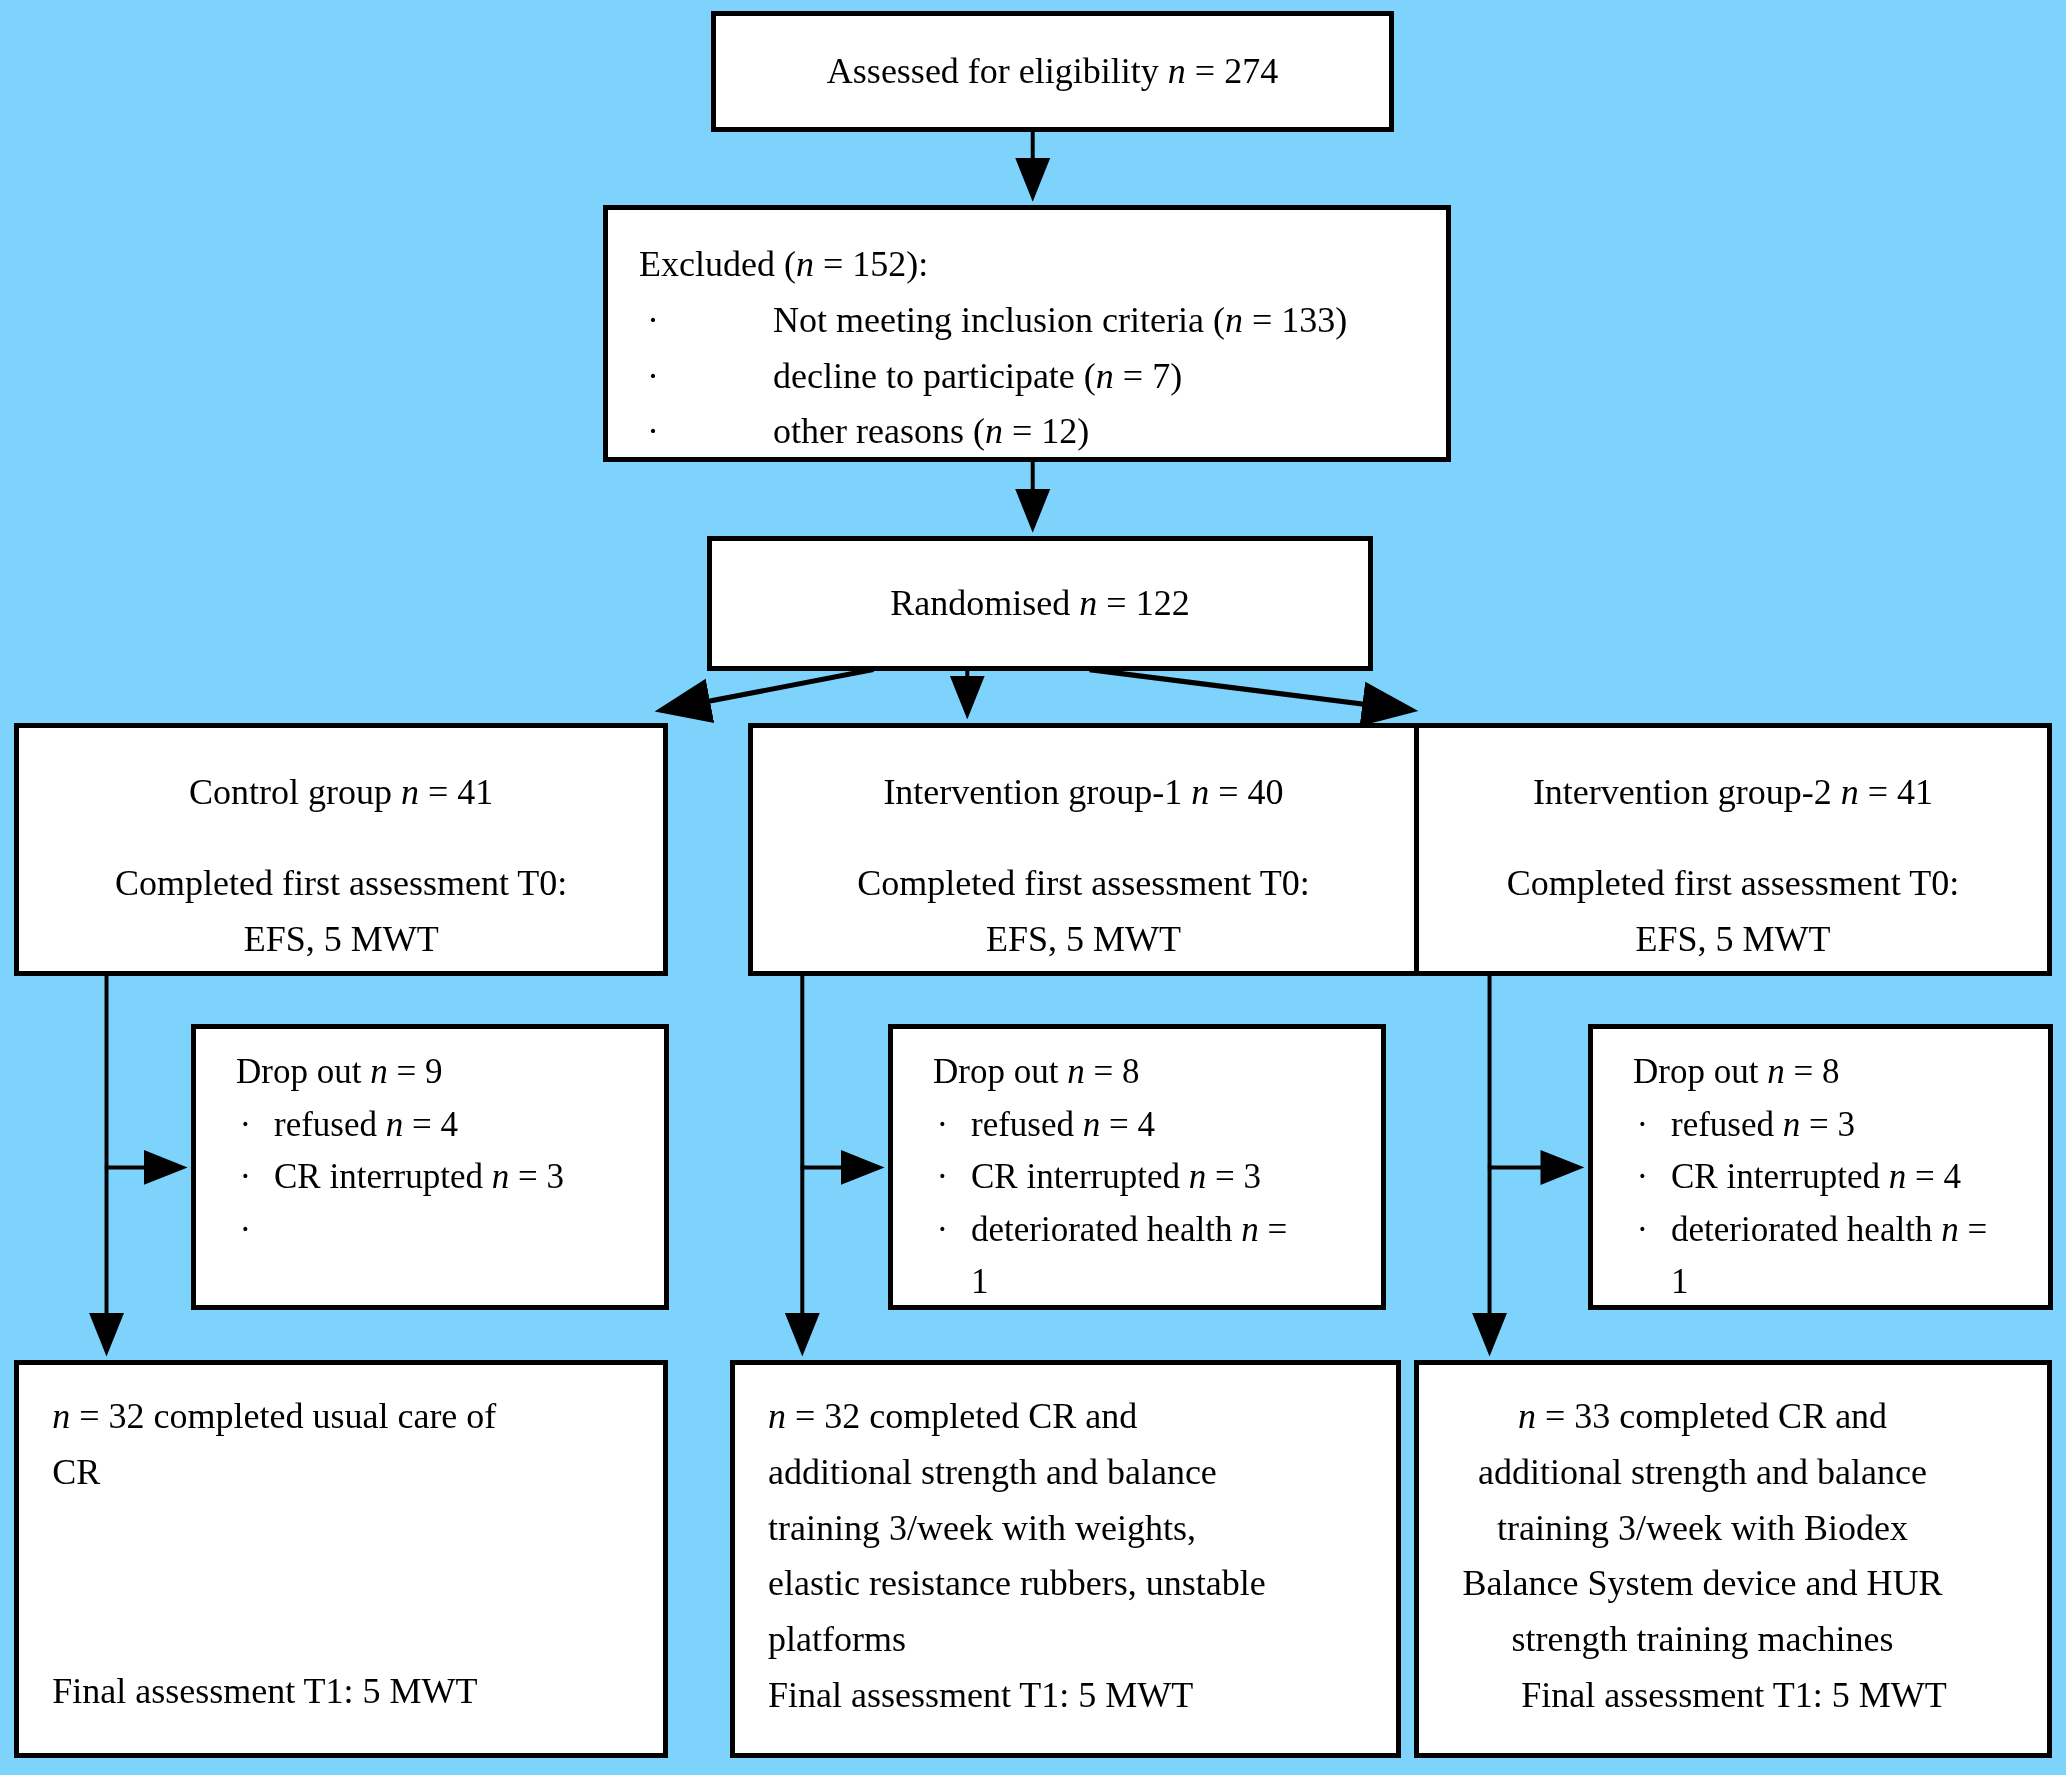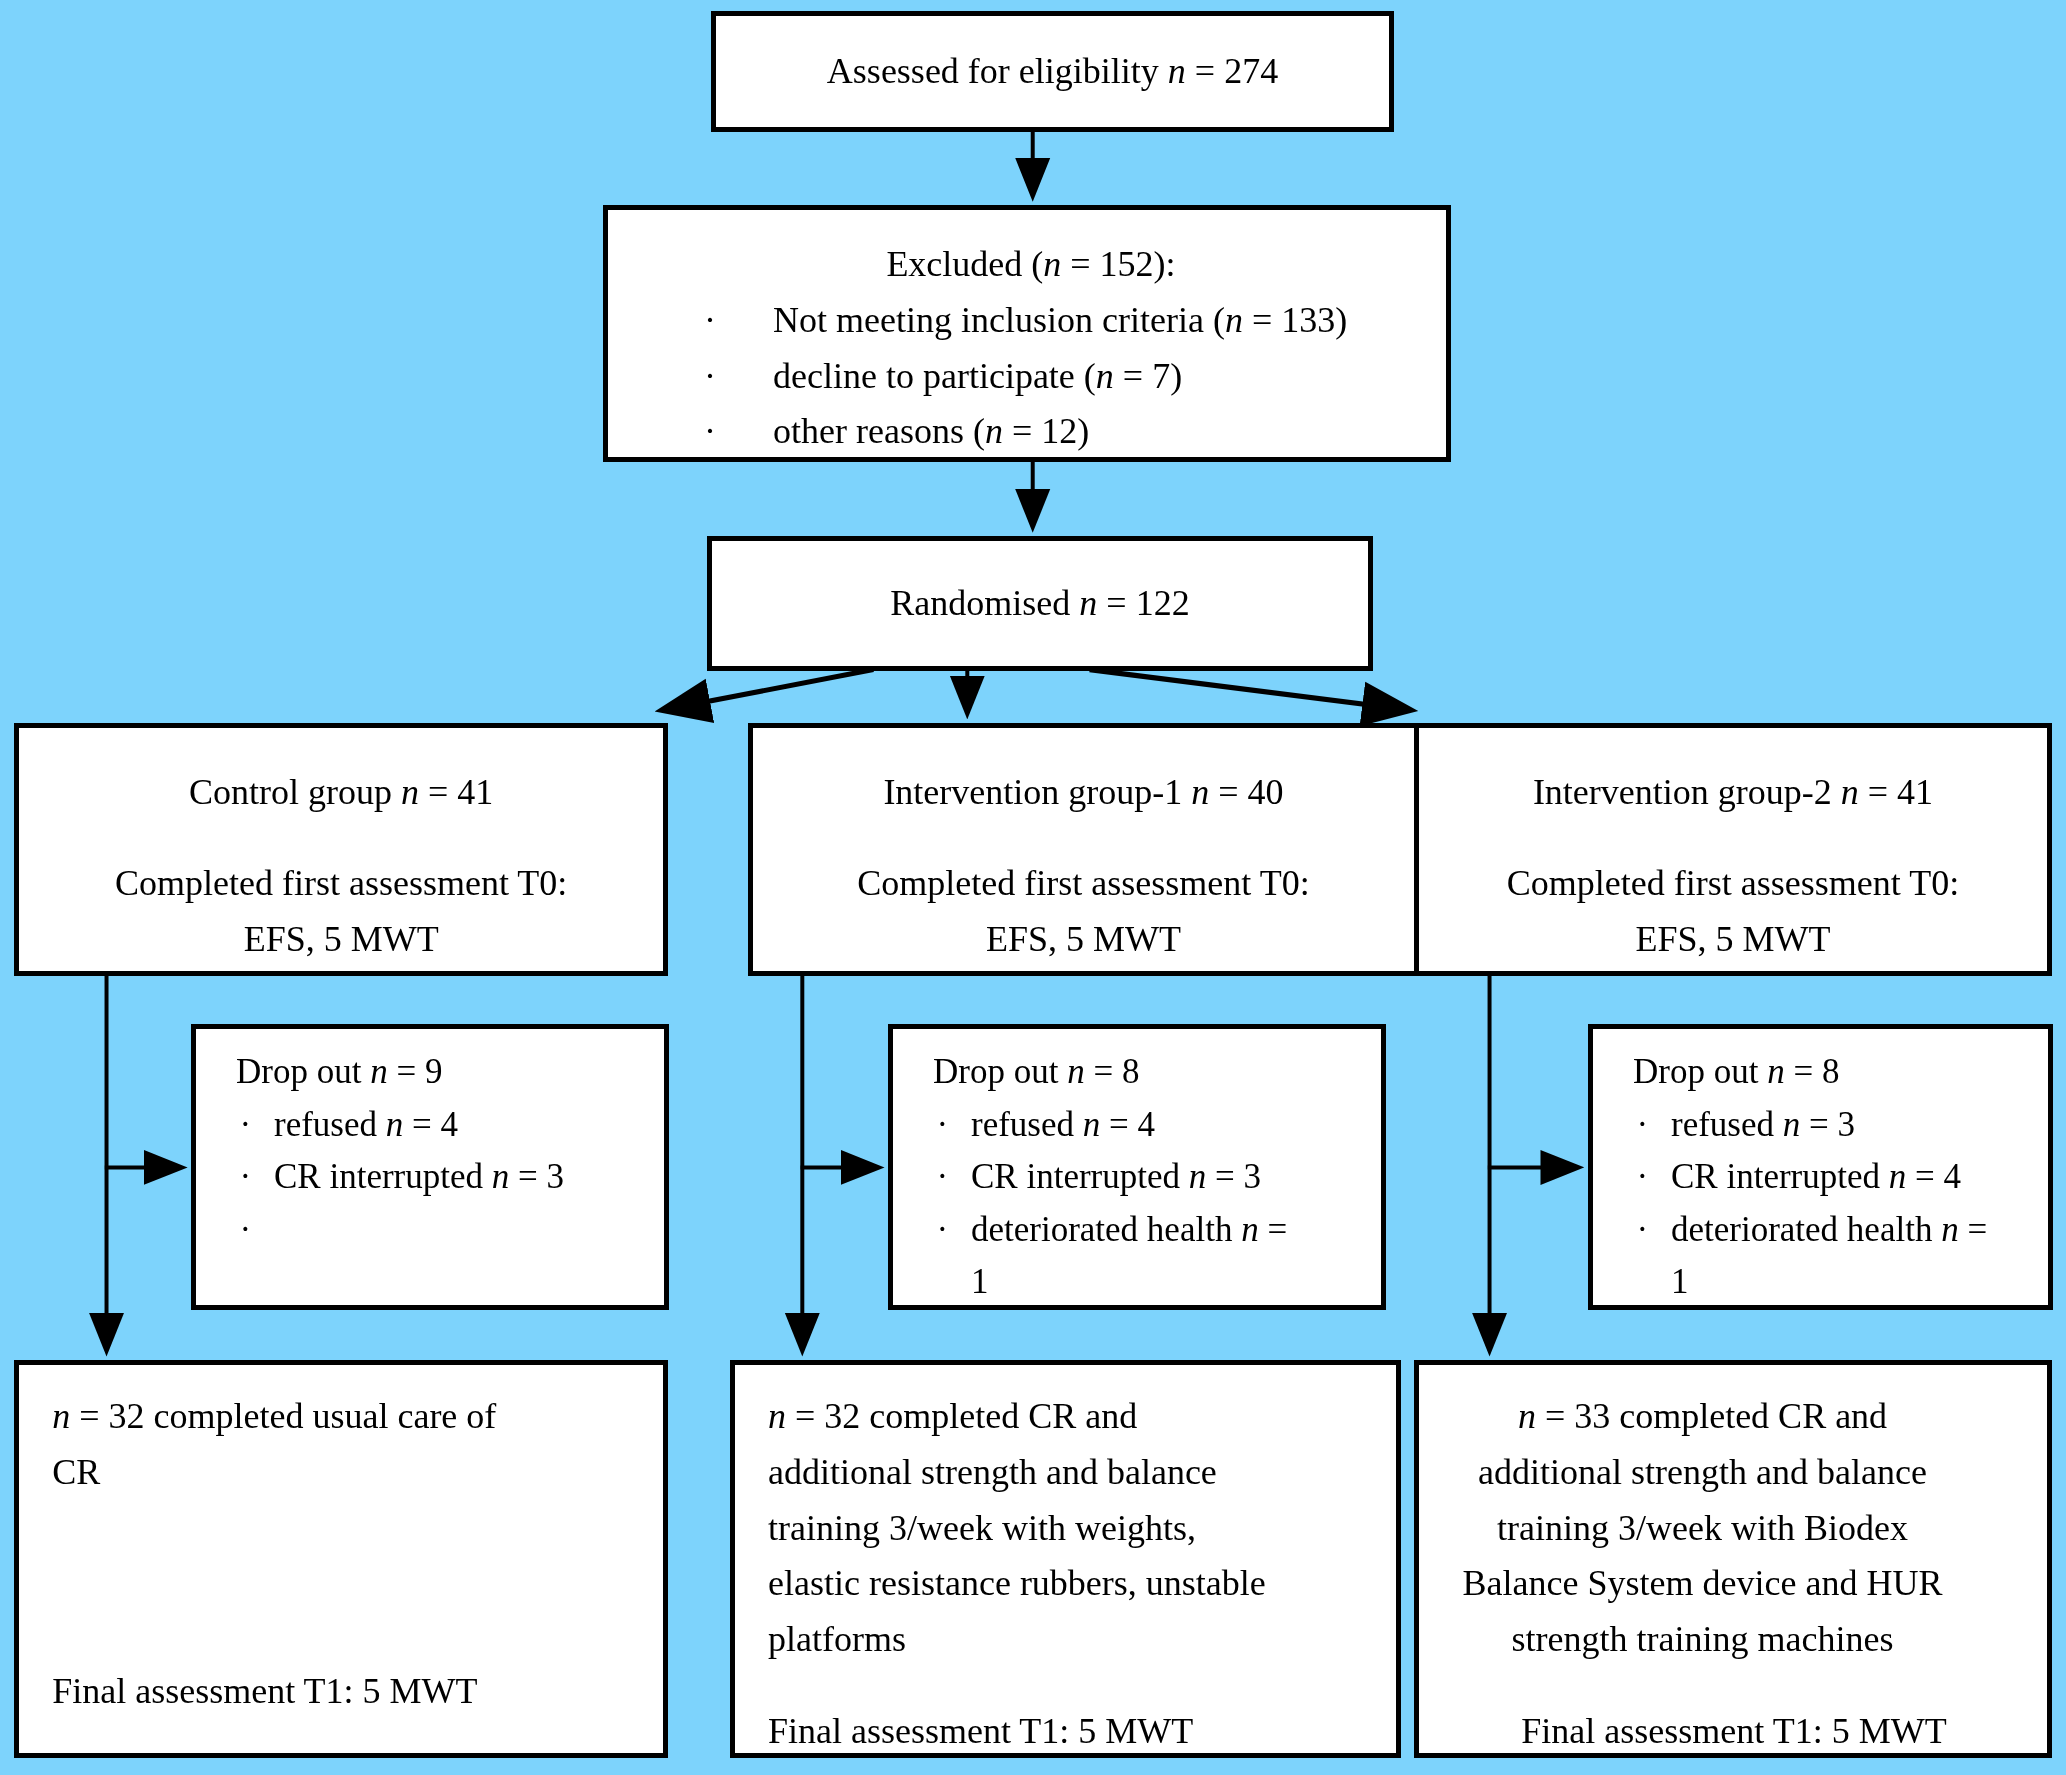--- a/index.html
+++ b/index.html
@@ -50,21 +50,20 @@
   .dropout-box { padding: 17px 17px 0 40px; font-size: 35px; line-height: 1.5; }
   .dropout-box .bullet-glyph { width: 38px; padding-left: 3.4px; box-sizing: border-box; }
   .dropout-box .bullet-text { max-width: 339px; }
   
   .outcome-box {
     display: flex;
     flex-direction: column;
     justify-content: space-between;
     padding: 24px 31px 33px 33px;
     text-align: left;
-    gap: 36px;
   }
   .outcome-text { max-width: 501px; }
   i { font-style: italic; }
 </style>
 </head>
 <body>
 
 <div class="canvas">
 
   <svg class="arrow-layer" width="2066" height="1775" viewBox="0 0 3631 3120" xmlns="http://www.w3.org/2000/svg">
@@ -86,21 +85,21 @@
     <line x1="1407" y1="2052" x2="1543" y2="2052" stroke="#000" stroke-width="7" marker-end="url(#ah)"></line>
 
     <line x1="2618" y1="1712" x2="2618" y2="2373" stroke="#000" stroke-width="7" marker-end="url(#ah)"></line>
     <line x1="2615" y1="2052" x2="2773" y2="2052" stroke="#000" stroke-width="7" marker-end="url(#ah)"></line>
   </svg>
 
   <div class="box center-box" style="left:711px; top:11.4px; width:683px; height:121px;">
     <span>Assessed for eligibility <i>n</i> = 274</span>
   </div>
 
-  <div class="box excluded-box" style="left:603px; top:205px; width:848px; height:257px;text-align:center;">
+  <div class="box excluded-box" style="left:603px; top:205px; width:848px; height:257px;">
     <div>Excluded (<i>n</i> = 152):</div>
     <div class="bullet-row">
       <span class="bullet-glyph">·</span>
       <span class="bullet-text">Not meeting inclusion criteria (<i>n</i> = 133)</span>
     </div>
     <div class="bullet-row">
       <span class="bullet-glyph">·</span>
       <span class="bullet-text">decline to participate (<i>n</i> = 7)</span>
     </div>
     <div class="bullet-row">

